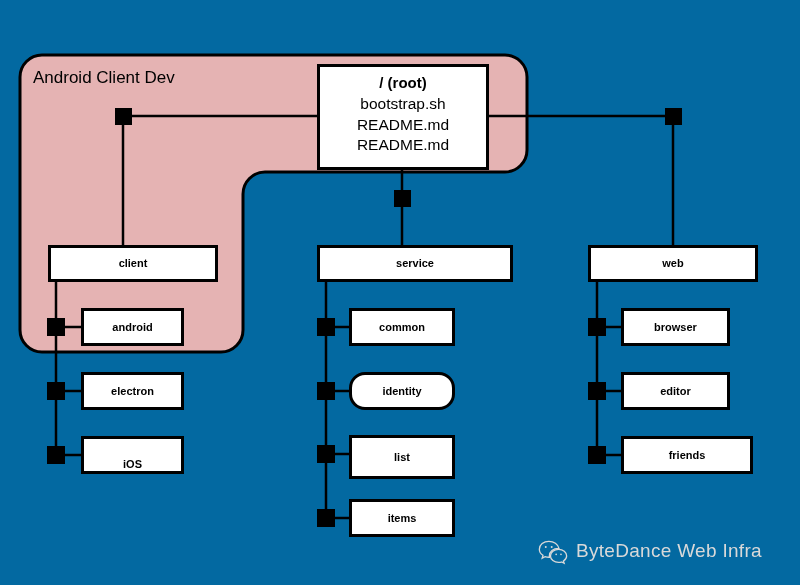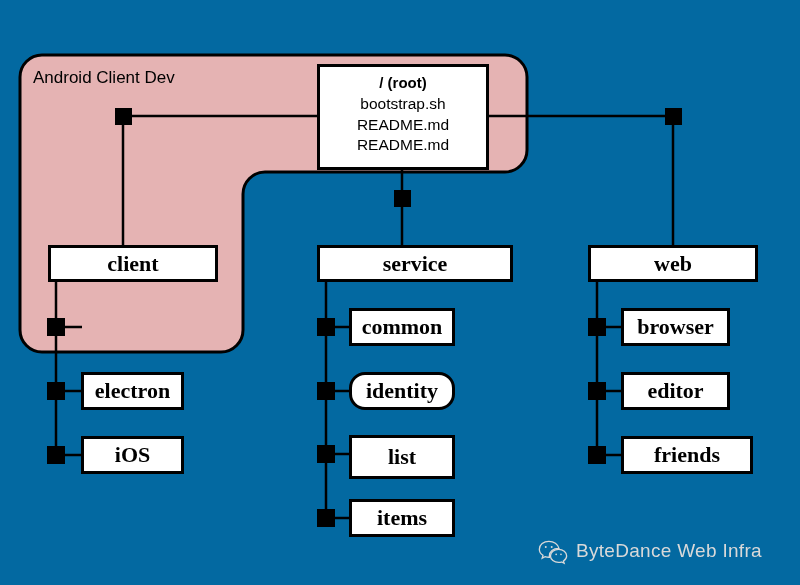--- a/index.html
+++ b/index.html
@@ -30,25 +30,24 @@
     background: #ffffff;
     border: 3px solid #000000;
     display: flex;
     flex-direction: column;
     align-items: center;
     justify-content: center;
     z-index: 5;
   }
   .node-title {
     font-weight: bold;
-    font-size: 22px;
+    font-size: 11px;
     color: #000000;
     line-height: 1.15;
     white-space: nowrap;
-    font-family: Liberation Serif, serif;
   }
   .root-box {
     justify-content: flex-start;
     padding-top: 7px;
   }
   .root-title {
     font-weight: bold;
     font-size: 15px;
     color: #000000;
     margin-bottom: 3px;
@@ -151,24 +150,27 @@
   <div class="node-box root-box" style="left:317px; top:64px; width:172px; height:106px;">
     <div class="root-title">/ (root)</div>
     <div class="root-file">bootstrap.sh</div>
     <div class="root-file">README.md</div>
     <div class="root-file">README.md</div>
   </div>
 
   <div class="node-box" style="left:48px; top:245px; width:170px; height:37px;">
     <span class="node-title">client</span>
   </div>
+  <div class="node-box" style="left:81px; top:308px; width:103px; height:38px;">
+    <span class="node-title">android</span>
+  </div>
   <div class="node-box" style="left:81px; top:372px; width:103px; height:38px;">
     <span class="node-title">electron</span>
   </div>
-  <div class="node-box" style="left:81px; top:436px; width:103px; height:38px;">
+  <div class="node-box" style="left:81px; top:436px; width:103px; height:38px;justify-content:flex-end;">
     <span class="node-title">iOS</span>
   </div>
 
   <div class="node-box" style="left:317px; top:245px; width:196px; height:37px;">
     <span class="node-title">service</span>
   </div>
   <div class="node-box" style="left:349px; top:308px; width:106px; height:38px;">
     <span class="node-title">common</span>
   </div>
   <div class="node-box" style="left:349px; top:372px; width:106px; height:38px;border-radius:16px;">

